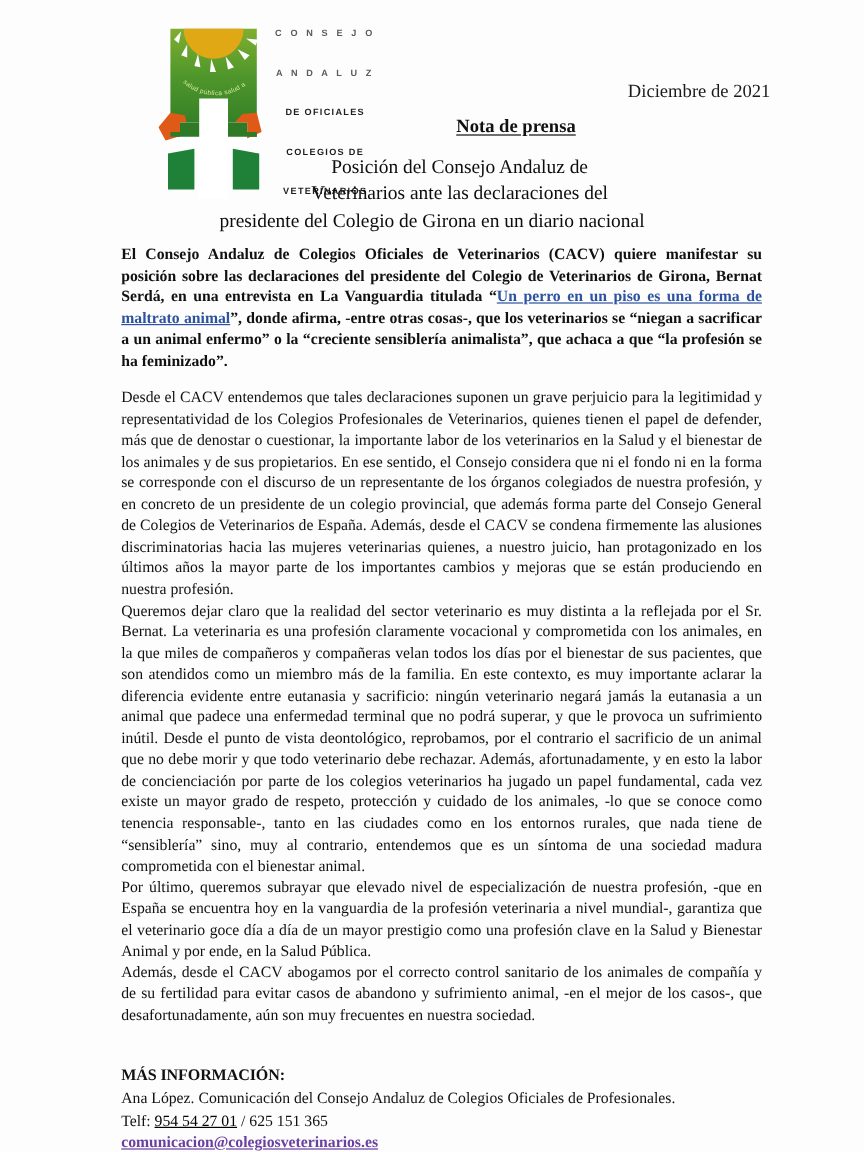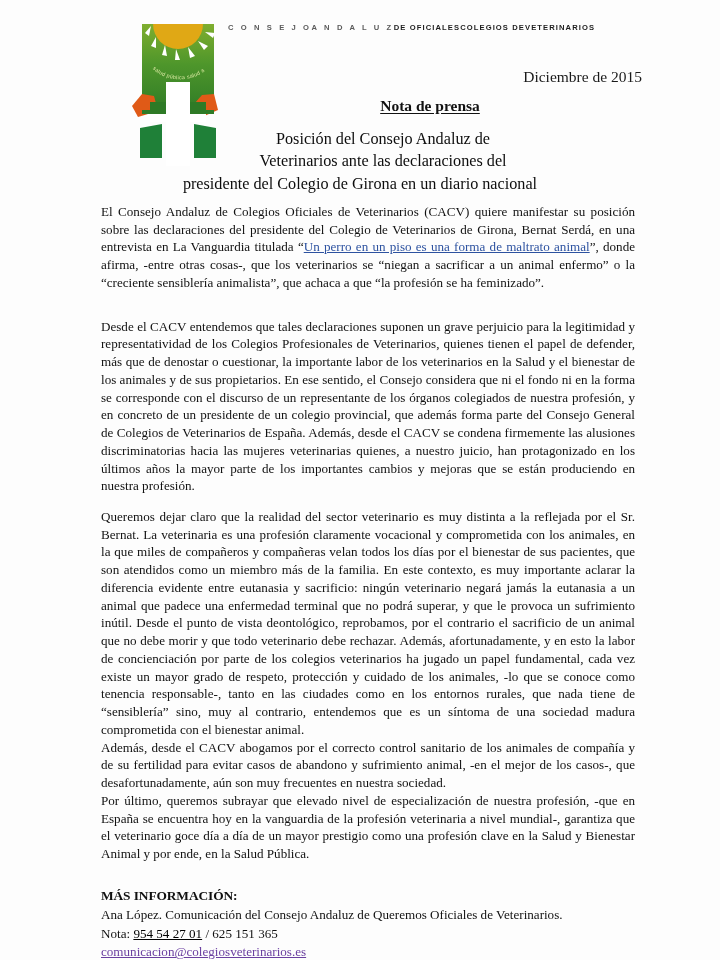--- a/index.html
+++ b/index.html
@@ -43,21 +43,21 @@
     width: 92px;
     height: 148px;
   }
   .logo-words {
     position: absolute;
     left: 96px;
     top: 6px;
     width: 86px;
     height: 140px;
     display: flex;
-    flex-direction: row;
+    flex-direction: column;
     justify-content: space-between;
     text-align: center;
   }
   .logo-word {
     font-family: "Liberation Sans", "DejaVu Sans", sans-serif;
     font-size: 7.6px;
     font-weight: bold;
     letter-spacing: 1.7px;
     color: #4a4a4a;
     line-height: 1;
@@ -111,38 +111,39 @@
   }
   p.para {
     margin: 0;
     text-align: justify;
     text-justify: inter-word;
     font-size: 13.1px;
     line-height: 1.355;
     color: #111;
   }
   p.lead {
-    font-weight: normal;
-    margin-bottom: 26px;
-  }
-  p.body-para { margin-bottom: 13px; }
+    font-weight: bold;
+    margin-bottom: 13px;
+  }
+  p.body-para { }
   p.body-para.tight { margin-bottom: 0; }
 
   a.inline-link {
     color: #2d52a0;
     text-decoration: underline;
     text-underline-offset: 1px;
   }
   a.tel-link {
     color: #000000;
     text-decoration: underline;
   }
   a.mail-link {
     color: #6a3fa0;
     text-decoration: underline;
+    font-weight: bold;
   }
 
   
   .footer {
     position: absolute;
     left: 101px;
     top: 886px;
     width: 534px;
     font-size: 13.1px;
     line-height: 1.42;
@@ -210,46 +211,46 @@
       </div>
       <div class="logo-words">
         <div class="logo-word w1">C O N S E J O</div>
         <div class="logo-word w2">A N D A L U Z</div>
         <div class="logo-word w3">DE OFICIALES</div>
         <div class="logo-word w4">COLEGIOS DE</div>
         <div class="logo-word w5">VETERINARIOS</div>
       </div>
     </div>
 
-    <div class="doc-date">Diciembre de 2015</div>
+    <div class="doc-date">Diciembre de 2021</div>
 
     <div class="press-label">
       <span>Nota de prensa</span>
     </div>
 
     <div class="doc-title">
       <span class="tline l1">Posición del Consejo Andaluz de</span>
       <span class="tline l2">Veterinarios ante las declaraciones del</span>
       <span class="tline l3">presidente del Colegio de Girona en un diario nacional</span>
     </div>
   </div>
 
   <div class="content">
 
     <p class="para lead"><span>El Consejo Andaluz de Colegios Oficiales de Veterinarios (CACV) quiere manifestar su posición sobre las declaraciones del presidente del Colegio de Veterinarios de Girona, Bernat Serdá, en una entrevista en La Vanguardia titulada “</span><a class="inline-link" href="#">Un perro en un piso es una forma de maltrato animal</a><span>”, donde afirma, -entre otras cosas-, que los veterinarios se “niegan a sacrificar a un animal enfermo” o la “creciente sensiblería animalista”, que achaca a que “la profesión se ha feminizado”.</span></p>
 
     <p class="para body-para">Desde el CACV entendemos que tales declaraciones suponen un grave perjuicio para la legitimidad y representatividad de los Colegios Profesionales de Veterinarios, quienes tienen el papel de defender, más que de denostar o cuestionar, la importante labor de los veterinarios en la Salud y el bienestar de los animales y de sus propietarios. En ese sentido, el Consejo considera que ni el fondo ni en la forma se corresponde con el discurso de un representante de los órganos colegiados de nuestra profesión, y en concreto de un presidente de un colegio provincial, que además forma parte del Consejo General de Colegios de Veterinarios de España. Además, desde el CACV se condena firmemente las alusiones discriminatorias hacia las mujeres veterinarias quienes, a nuestro juicio, han protagonizado en los últimos años la mayor parte de los importantes cambios y mejoras que se están produciendo en nuestra profesión.</p>
 
     <p class="para body-para tight">Queremos dejar claro que la realidad del sector veterinario es muy distinta a la reflejada por el Sr. Bernat. La veterinaria es una profesión claramente vocacional y comprometida con los animales, en la que miles de compañeros y compañeras velan todos los días por el bienestar de sus pacientes, que son atendidos como un miembro más de la familia. En este contexto, es muy importante aclarar la diferencia evidente entre eutanasia y sacrificio: ningún veterinario negará jamás la eutanasia a un animal que padece una enfermedad terminal que no podrá superar, y que le provoca un sufrimiento inútil. Desde el punto de vista deontológico, reprobamos, por el contrario el sacrificio de un animal que no debe morir y que todo veterinario debe rechazar. Además, afortunadamente, y en esto la labor de concienciación por parte de los colegios veterinarios ha jugado un papel fundamental, cada vez existe un mayor grado de respeto, protección y cuidado de los animales, -lo que se conoce como tenencia responsable-, tanto en las ciudades como en los entornos rurales, que nada tiene de “sensiblería” sino, muy al contrario, entendemos que es un síntoma de una sociedad madura comprometida con el bienestar animal.</p>
 
+    <p class="para body-para tight">Por último, queremos subrayar que elevado nivel de especialización de nuestra profesión, -que en España se encuentra hoy en la vanguardia de la profesión veterinaria a nivel mundial-, garantiza que el veterinario goce día a día de un mayor prestigio como una profesión clave en la Salud y Bienestar Animal y por ende, en la Salud Pública.</p>
+
     <p class="para body-para tight">Además, desde el CACV abogamos por el correcto control sanitario de los animales de compañía y de su fertilidad para evitar casos de abandono y sufrimiento animal, -en el mejor de los casos-, que desafortunadamente, aún son muy frecuentes en nuestra sociedad.</p>
-
-    <p class="para body-para tight">Por último, queremos subrayar que elevado nivel de especialización de nuestra profesión, -que en España se encuentra hoy en la vanguardia de la profesión veterinaria a nivel mundial-, garantiza que el veterinario goce día a día de un mayor prestigio como una profesión clave en la Salud y Bienestar Animal y por ende, en la Salud Pública.</p>
   </div>
 
   <div class="footer">
     <div class="more-info">MÁS INFORMACIÓN:</div>
-    <div class="frow">Ana López. Comunicación del Consejo Andaluz de Queremos Oficiales de Veterinarios.</div>
-    <div class="frow"><span>Nota: </span><a class="tel-link" href="#">954 54 27 01</a><span> / 625 151 365</span></div>
+    <div class="frow">Ana López. Comunicación del Consejo Andaluz de Colegios Oficiales de Profesionales.</div>
+    <div class="frow"><span>Telf: </span><a class="tel-link" href="#">954 54 27 01</a><span> / 625 151 365</span></div>
     <div class="frow"><a class="mail-link" href="#">comunicacion@colegiosveterinarios.es</a></div>
   </div>
 
 </div>
 
 </body></html>

